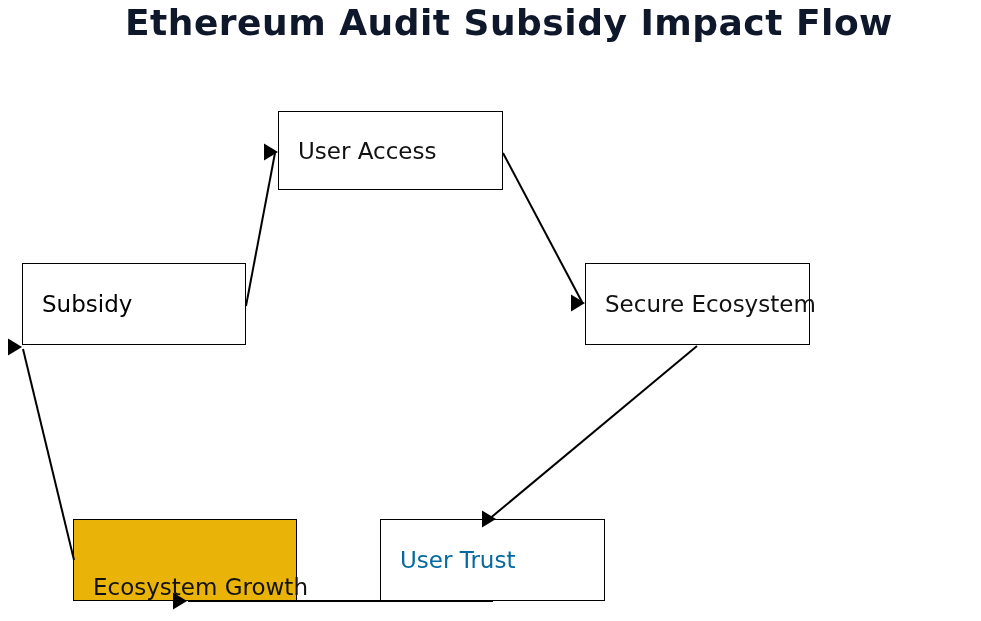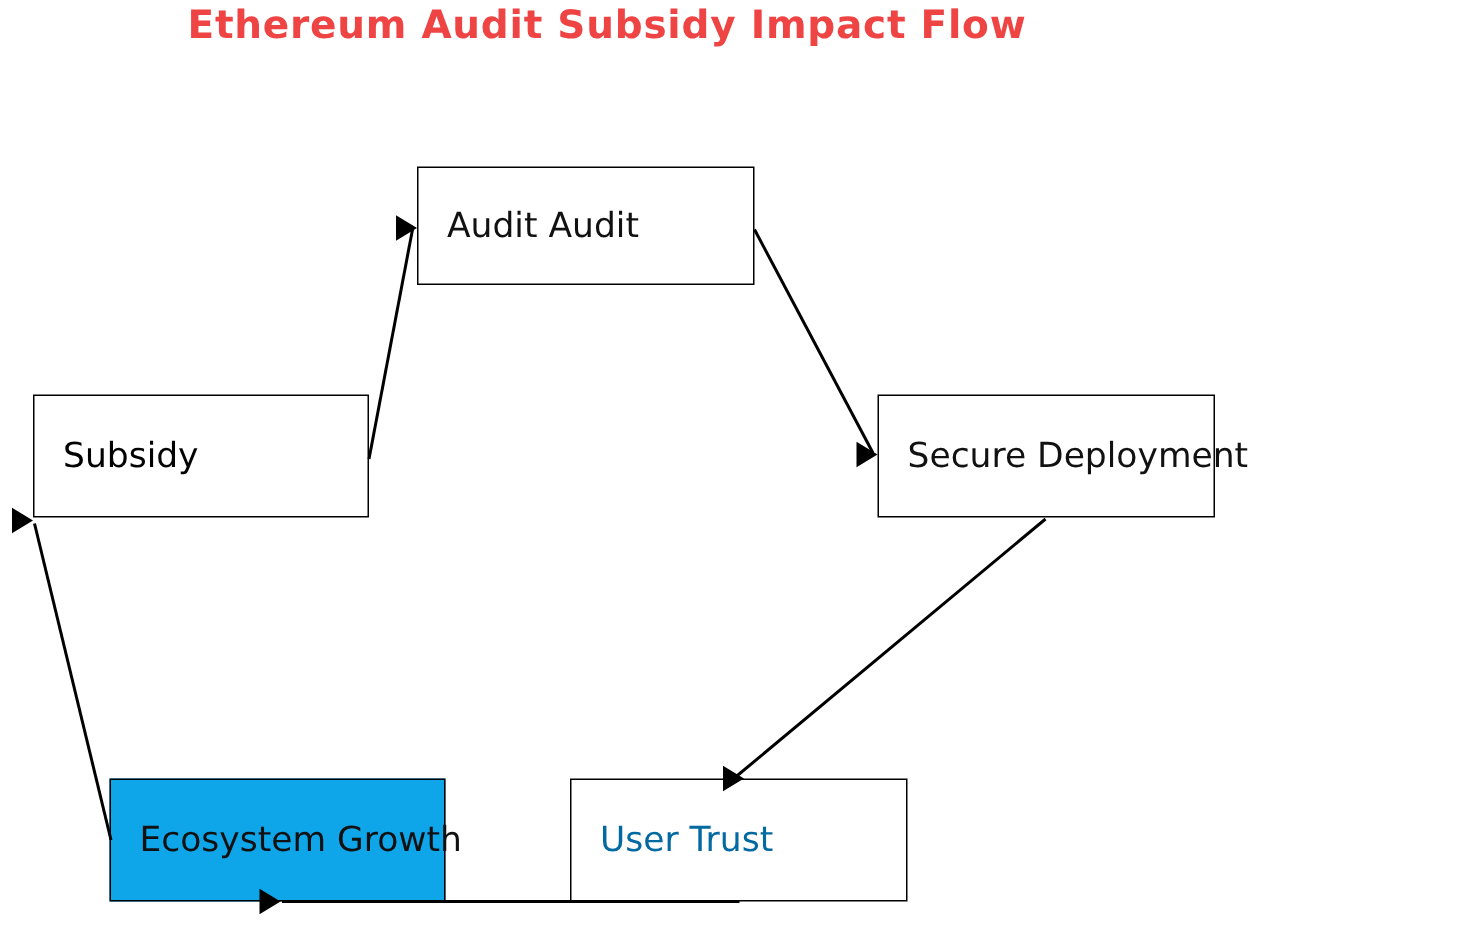--- a/index.html
+++ b/index.html
@@ -13,24 +13,24 @@
     width: 981px;
     height: 621px;
     background: #ffffff;
     overflow: hidden;
   }
   .page-title {
     position: absolute;
     left: 125px;
     top: 2px;
     margin: 0;
-    font-size: 26px;
+    font-size: 36px;
     font-weight: bold;
     letter-spacing: 0.5px;
-    color: #ef4444;
+    color: #0f172a;
     white-space: nowrap;
     font-family: "DejaVu Sans", sans-serif;
   }
   .node {
     position: absolute;
     box-sizing: border-box;
     background: #ffffff;
     border: 1.5px solid #000000;
     display: flex;
     align-items: center;
@@ -52,29 +52,29 @@
 </head>
 <body>
 
 <div class="canvas">
   <h1 class="page-title">Ethereum Audit Subsidy Impact Flow</h1>
   <div id="nodes-layer">
       <div class="node" style="left: 22px; top: 263px; width: 224px; height: 82px; background: rgb(255, 255, 255); border-color: rgb(0, 0, 0);">
         <span class="label" style="color: #000000;">Subsidy</span>
       </div>
       <div class="node" style="left: 278px; top: 111px; width: 225px; height: 79px; background: rgb(255, 255, 255); border-color: rgb(0, 0, 0);">
-        <span class="label" style="color: rgb(17, 17, 17);">Audit Audit</span>
+        <span class="label" style="color: rgb(17, 17, 17);">User Access</span>
       </div>
       <div class="node" style="left: 585px; top: 263px; width: 225px; height: 82px; background: rgb(255, 255, 255); border-color: rgb(0, 0, 0);">
-        <span class="label" style="color: rgb(17, 17, 17);">Secure Deployment</span>
+        <span class="label" style="color: rgb(17, 17, 17);">Secure Ecosystem</span>
       </div>
       <div class="node" style="left: 380px; top: 519px; width: 225px; height: 82px; background: rgb(255, 255, 255); border-color: rgb(0, 0, 0);">
         <span class="label" style="color: #0369a1;">User Trust</span>
       </div>
-      <div class="node" style="left: 73px; top: 519px; width: 224px; height: 82px; background: #0ea5e9; border-color: rgb(0, 0, 0);">
+      <div class="node" style="left: 73px; top: 519px; width: 224px; height: 82px; background: #eab308; border-color: rgb(0, 0, 0); align-items: flex-end;">
         <span class="label" style="color: rgb(17, 17, 17);">Ecosystem Growth</span>
       </div>
     </div>
   <svg class="edges" width="981" height="621" viewBox="0 0 981 621" id="edges-layer">
       <line x1="246" y1="306" x2="275" y2="153" stroke="#000000" stroke-width="2"></line>
       <polygon points="278,152 264,143.5 264,160.5" fill="#000000"></polygon>
       <line x1="503" y1="153" x2="582" y2="302" stroke="#000000" stroke-width="2"></line>
       <polygon points="585,303 571,294.5 571,311.5" fill="#000000"></polygon>
       <line x1="697" y1="346" x2="488" y2="520" stroke="#000000" stroke-width="2"></line>
       <polygon points="496,519 482,510.5 482,527.5" fill="#000000"></polygon>

